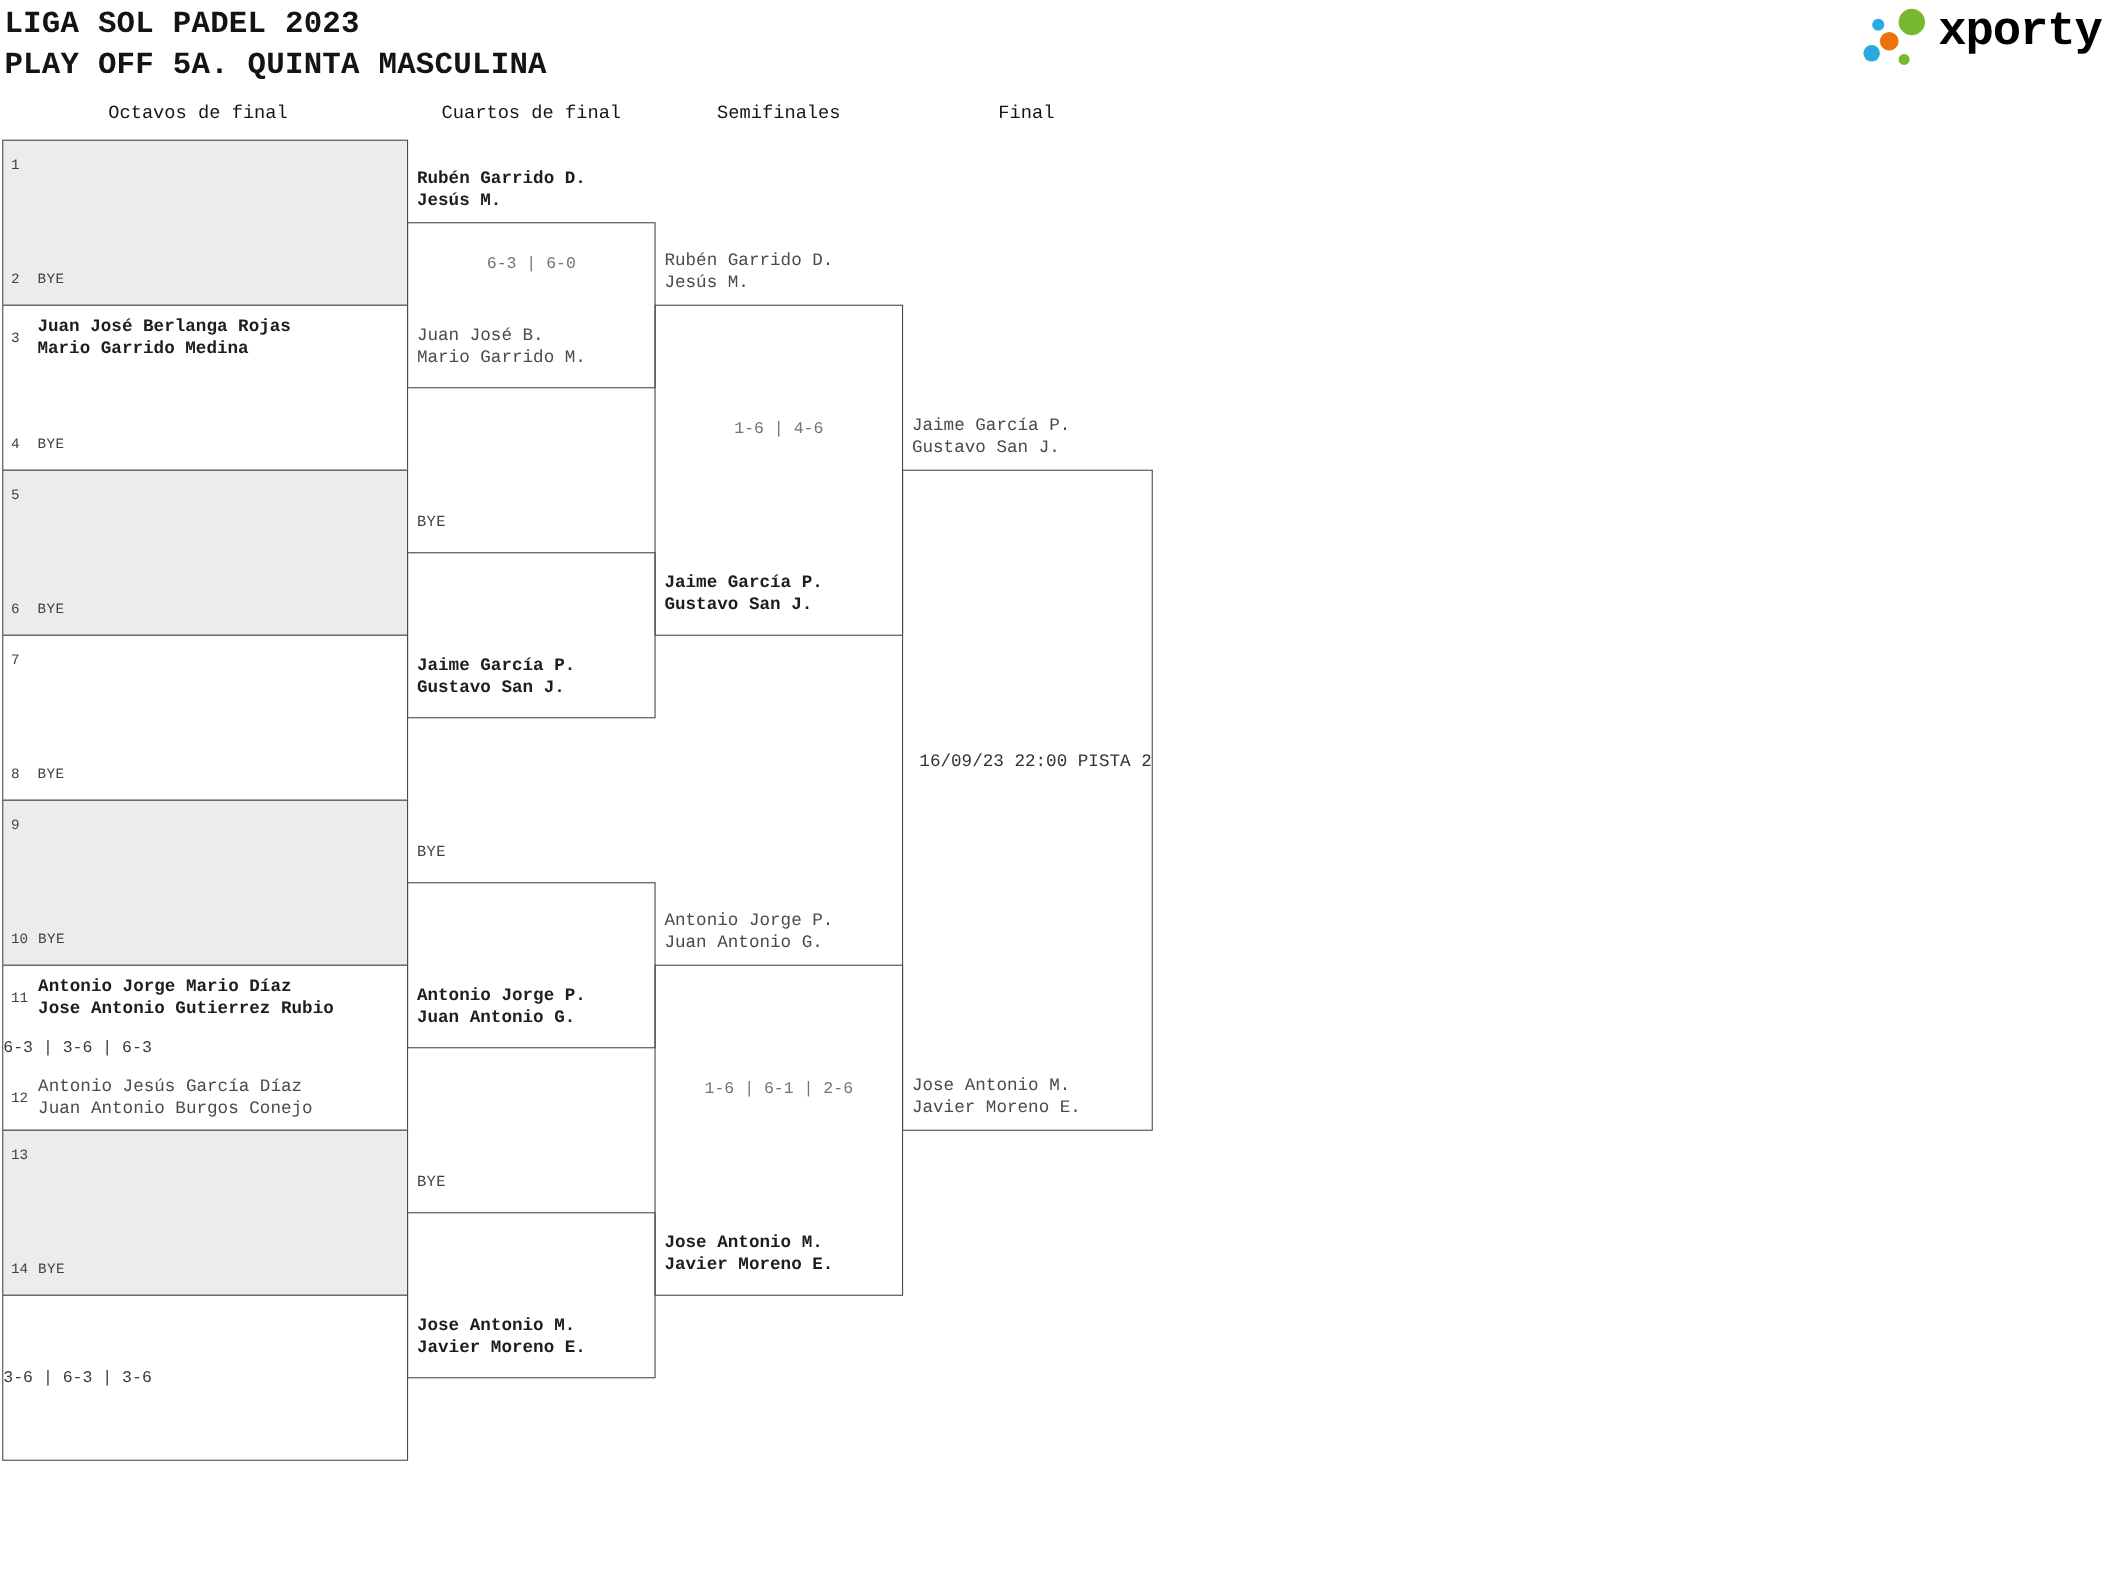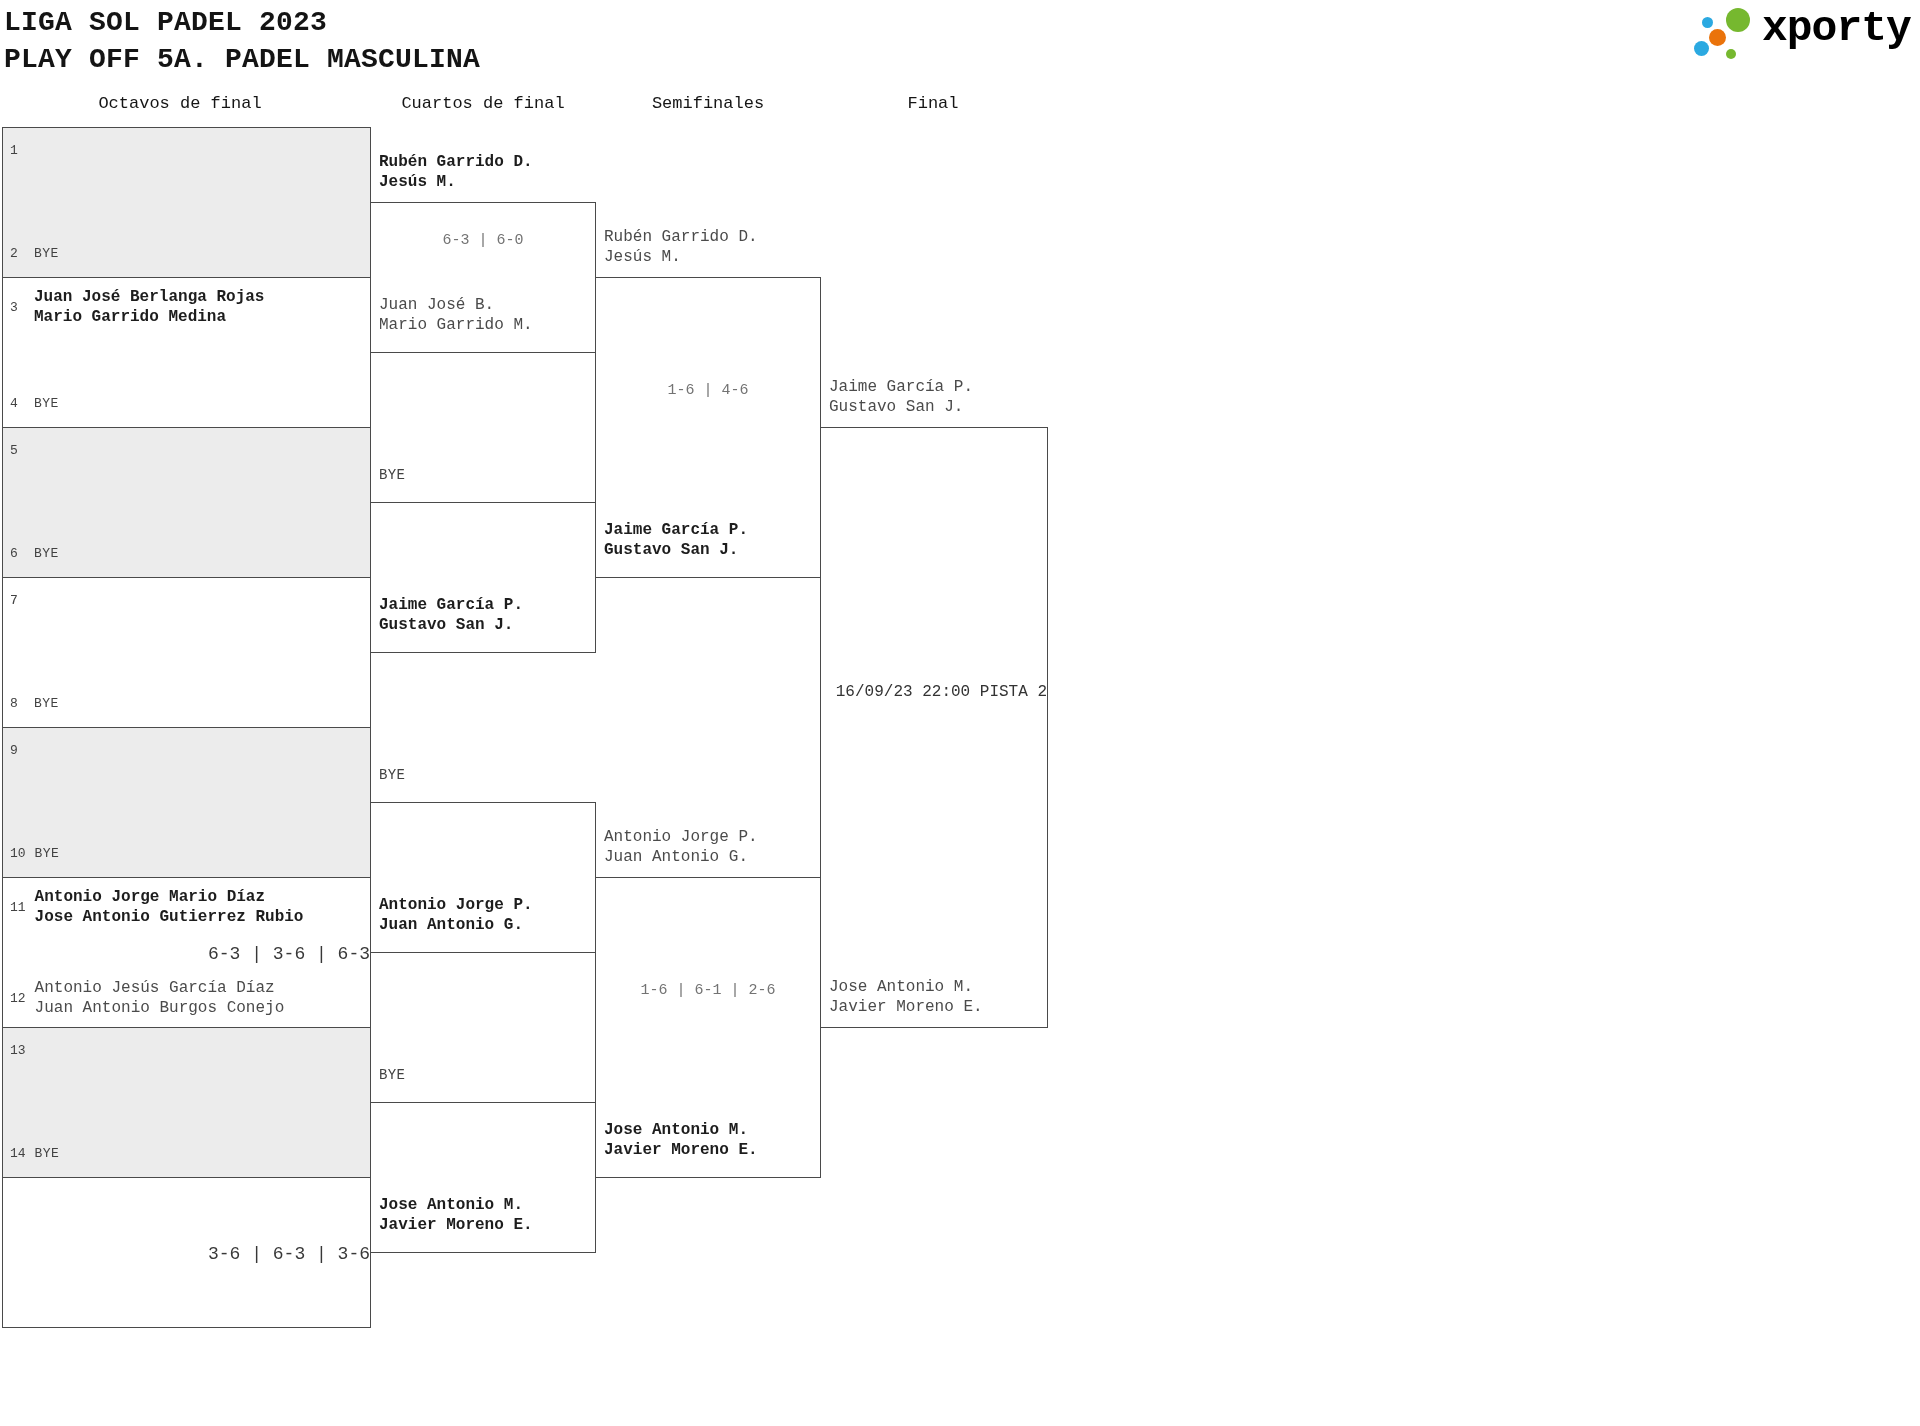--- a/index.html
+++ b/index.html
@@ -30,22 +30,22 @@
   
   .slot{position:absolute;left:7px;right:8px;display:flex;align-items:center;gap:9px;}
   .slot.top{top:9px;}
   .slot.top.onlynum{top:15px;}
   .slot.bottom.byerow{bottom:16px;}
   .slot.bottom.teamrow{bottom:9px;}
   .num{font-size:13px;color:#424242;min-width:15px;}
   .bye{font-size:13px;color:#424242;letter-spacing:.4px;}
   .team{font-size:16px;line-height:20px;color:#4b4b4b;}
   .team.w{font-weight:700;color:#1d1d1d;}
-  .oscore{position:absolute;left:0;right:0;top:66px;text-align:right;
-          font-size:18px;color:#383838;}
+  .oscore{position:absolute;left:0;right:0;top:66px;text-align:left;
+          font-size:15px;color:#383838;}
 
   
   .labove{position:absolute;left:8px;bottom:calc(100% + 11px);white-space:nowrap;}
   .labove.byelab{bottom:calc(100% + 20px);font-size:14px;color:#424242;letter-spacing:.4px;}
   .lin{position:absolute;left:8px;bottom:17px;white-space:nowrap;}
   .fin .lin{bottom:10px;}
   .mscore{position:absolute;left:0;right:0;text-align:center;font-size:15px;color:#737373;}
   .qf .mscore{top:29px;}
   .sf .mscore{top:104px;}
   .schedule{position:absolute;left:0;right:0;top:255px;text-align:right;
@@ -62,21 +62,21 @@
   .logo-text{position:absolute;left:76px;top:2px;font-size:43px;font-weight:700;
              color:#000000;letter-spacing:-1px;}
 </style>
 </head>
 <body>
 
 <div class="page">
 
   <div class="title">
     <div>LIGA SOL PADEL 2023</div>
-    <div>PLAY OFF 5A. PADEL MASCULINA</div>
+    <div>PLAY OFF 5A. QUINTA MASCULINA</div>
   </div>
 
   <div class="logo">
     <span class="dot d1"></span>
     <span class="dot d2"></span>
     <span class="dot d3"></span>
     <span class="dot d4"></span>
     <span class="dot d5"></span>
     <span class="logo-text">xporty</span>
   </div>

